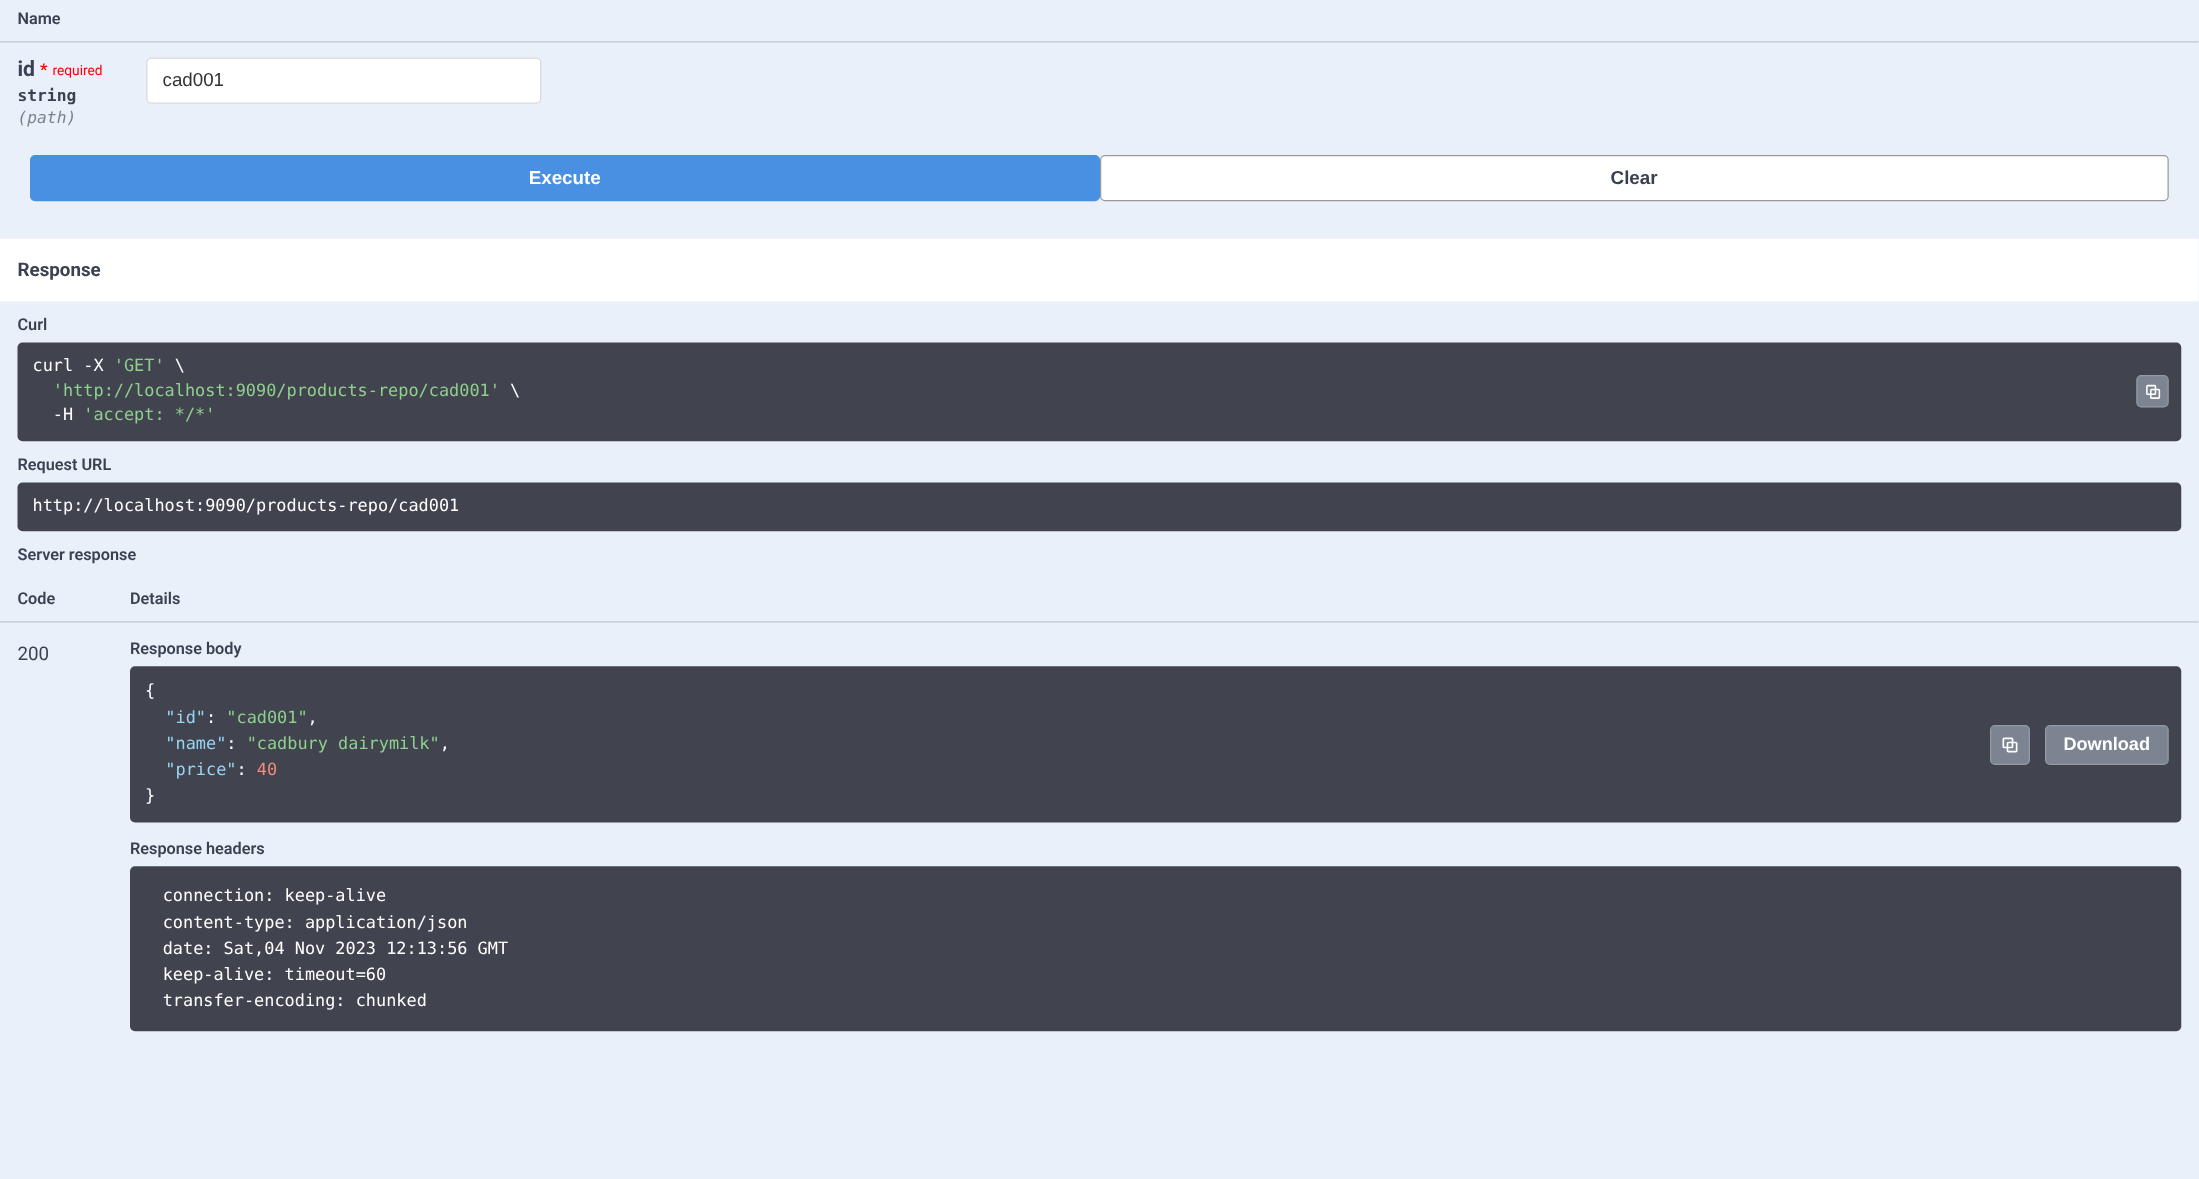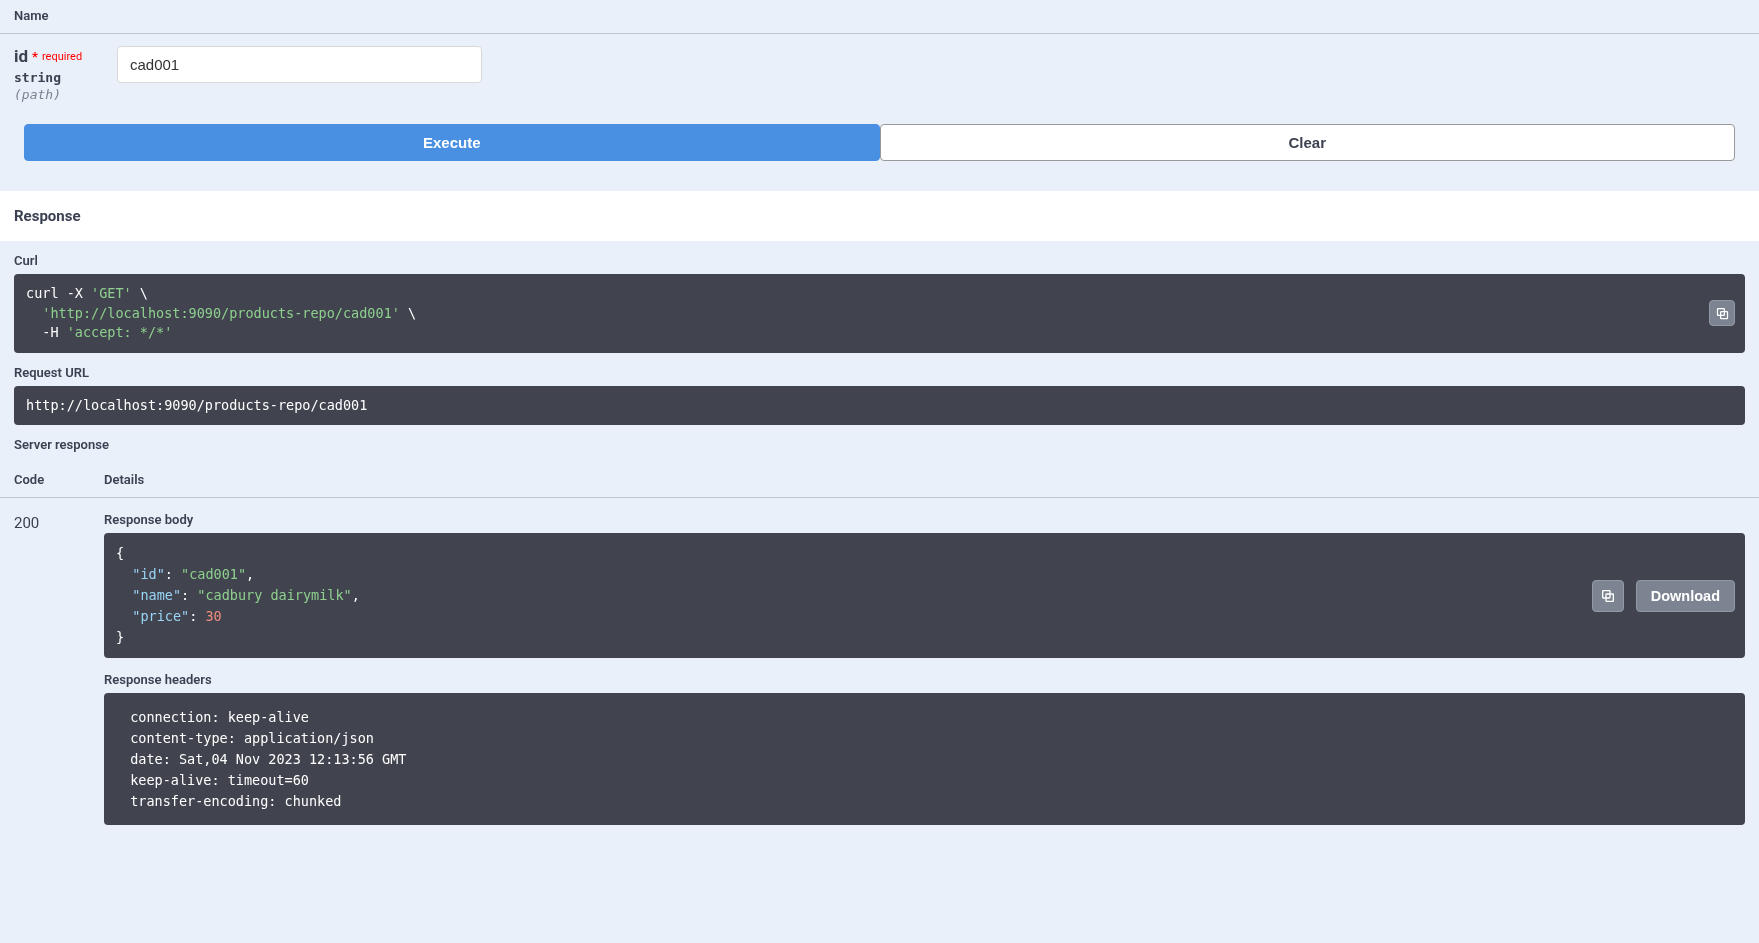--- a/index.html
+++ b/index.html
@@ -44,21 +44,21 @@
     margin-top: 4px;
   }
   .param-loc {
     font-family: ui-monospace, Menlo, Monaco, Consolas, monospace;
     font-size: 13px;
     font-style: italic;
     color: #7a828e;
     margin-top: 2px;
   }
   .param-input input {
-    width: 365px;
+    width: 316px;
     padding: 9px 12px;
     font-size: 15px;
     border: 1px solid #d9d9d9;
     border-radius: 4px;
     background: #fff;
     color: #333;
   }
   .btn-row {
     display: flex;
     padding: 0 24px 30px 24px;
@@ -264,21 +264,21 @@
     <div class="col-details">Details</div>
   </div>
 
   <div class="resp-row">
     <div class="resp-code-val">200</div>
     <div class="resp-details">
       <div class="resp-sublabel">Response body</div>
       <div class="resp-block"><span>{</span>
   <span class="json-key">"id"</span>: <span class="json-str">"cad001"</span>,
   <span class="json-key">"name"</span>: <span class="json-str">"cadbury dairymilk"</span>,
-  <span class="json-key">"price"</span>: <span class="json-num">30</span>
+  <span class="json-key">"price"</span>: <span class="json-num">40</span>
 <span>}</span><div class="body-actions"><div class="icon-btn"><svg width="16" height="16" viewBox="0 0 24 24" fill="none" stroke="#fff" stroke-width="2">
                 <rect x="9" y="9" width="11" height="11" rx="1"></rect>
                 <rect x="4" y="4" width="11" height="11" rx="1"></rect>
               </svg></div><button class="download-btn">Download</button></div></div>
 
       <div class="resp-sublabel">Response headers</div>
       <div class="headers-block"> connection: keep-alive 
  content-type: application/json 
  date: Sat,04 Nov 2023 12:13:56 GMT 
  keep-alive: timeout=60 

